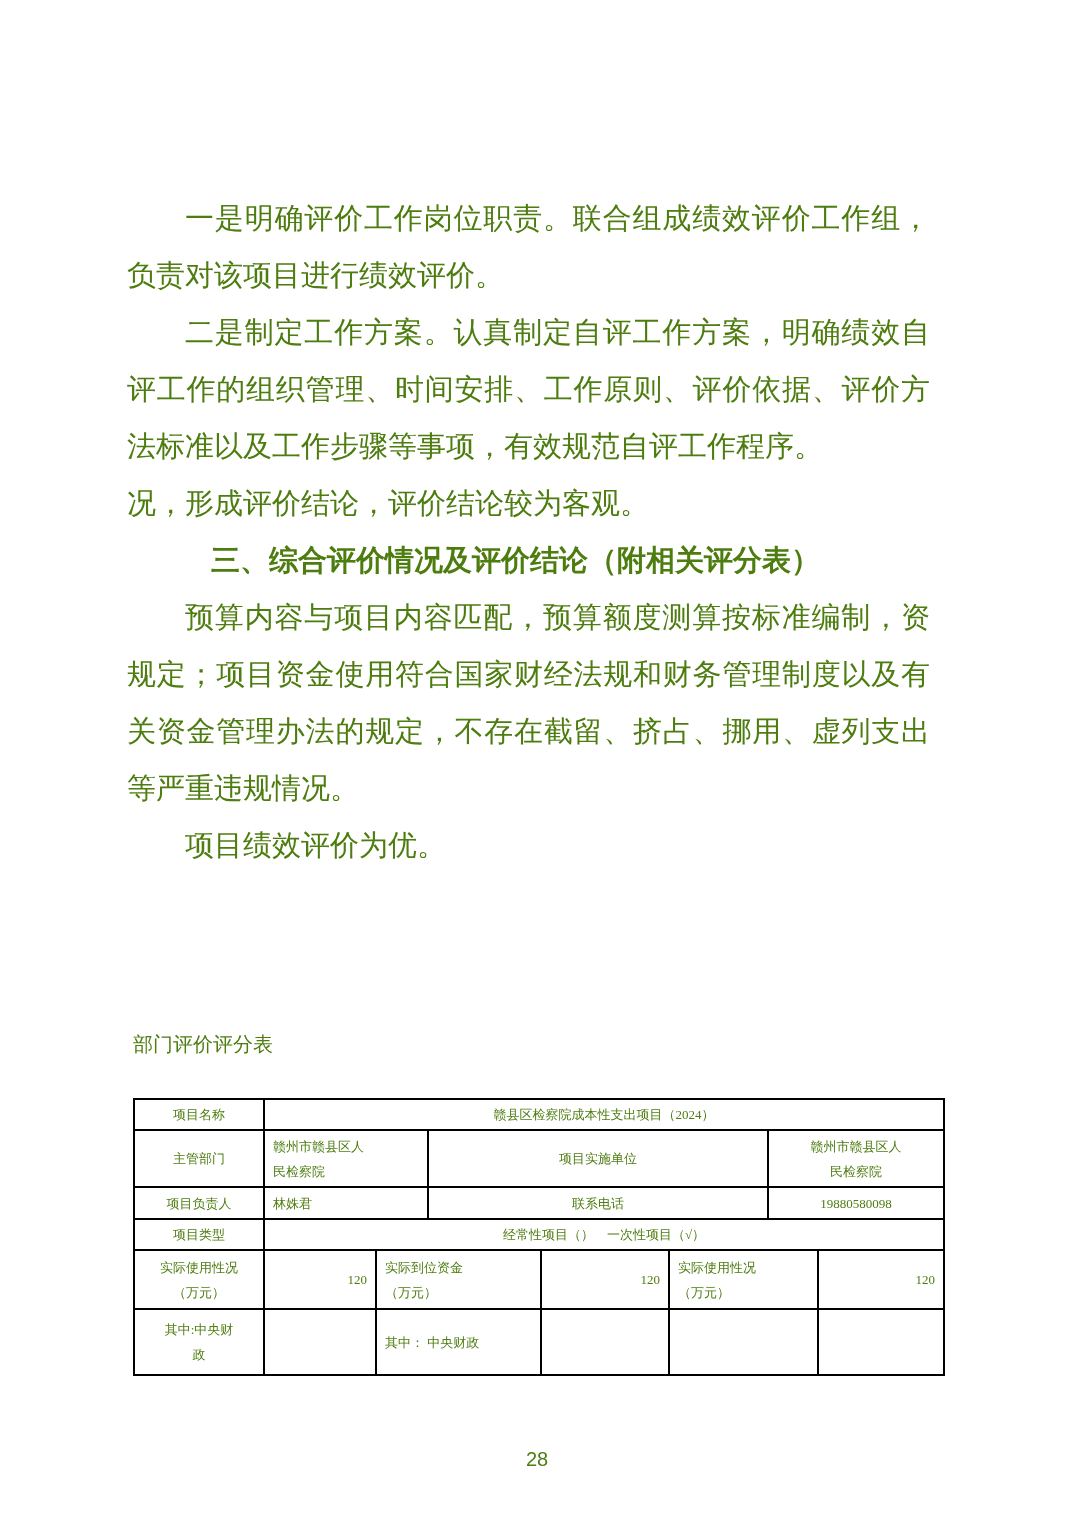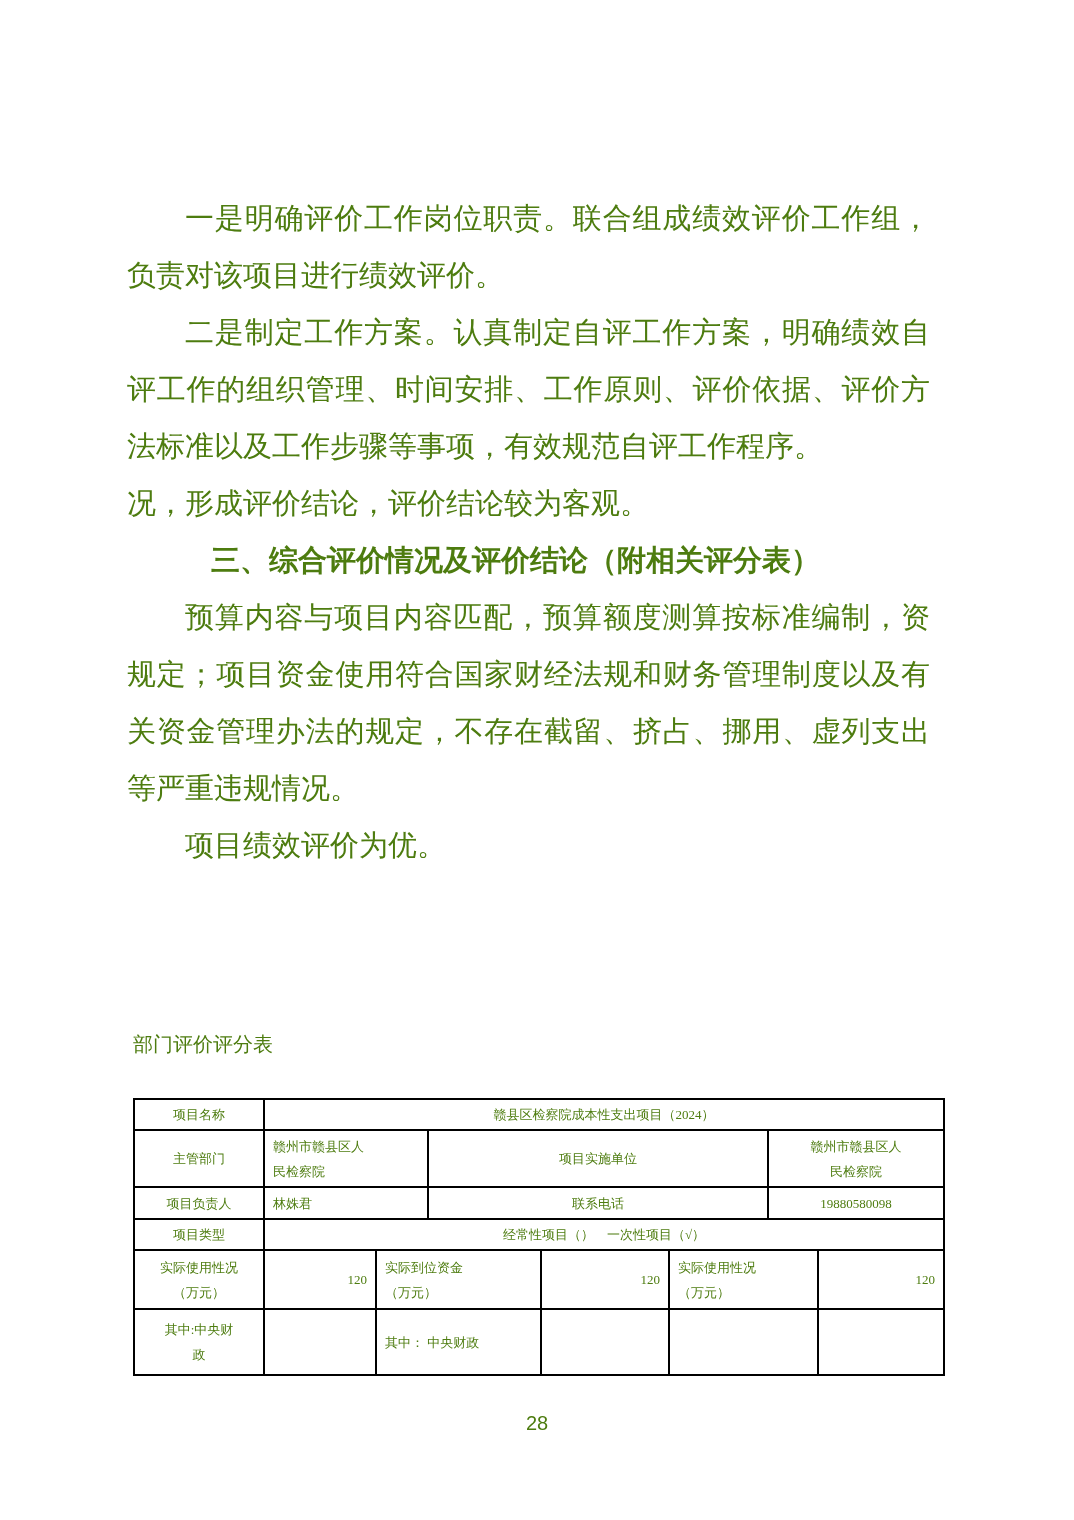--- a/index.html
+++ b/index.html
@@ -62,21 +62,21 @@
   .pre  { white-space:pre-line; }
   .nowrap { white-space:nowrap; padding-left:6px; padding-right:2px; }
   tr.h29 td { height:25px; }
   tr.h55 td { height:51px; }
   tr.h30 td { height:26px; }
   tr.h57 td { height:53px; }
   tr.h64 td { height:60px; }
   
   .pagenum {
     position:absolute;
-    top:1412px; left:0; width:100%;
+    top:1448px; left:0; width:100%;
     text-align:center;
     font-size:20px;
     font-family:"Liberation Sans","DejaVu Sans",sans-serif;
   }
 </style>
 </head>
 <body>
 
 <div class="page">
 

